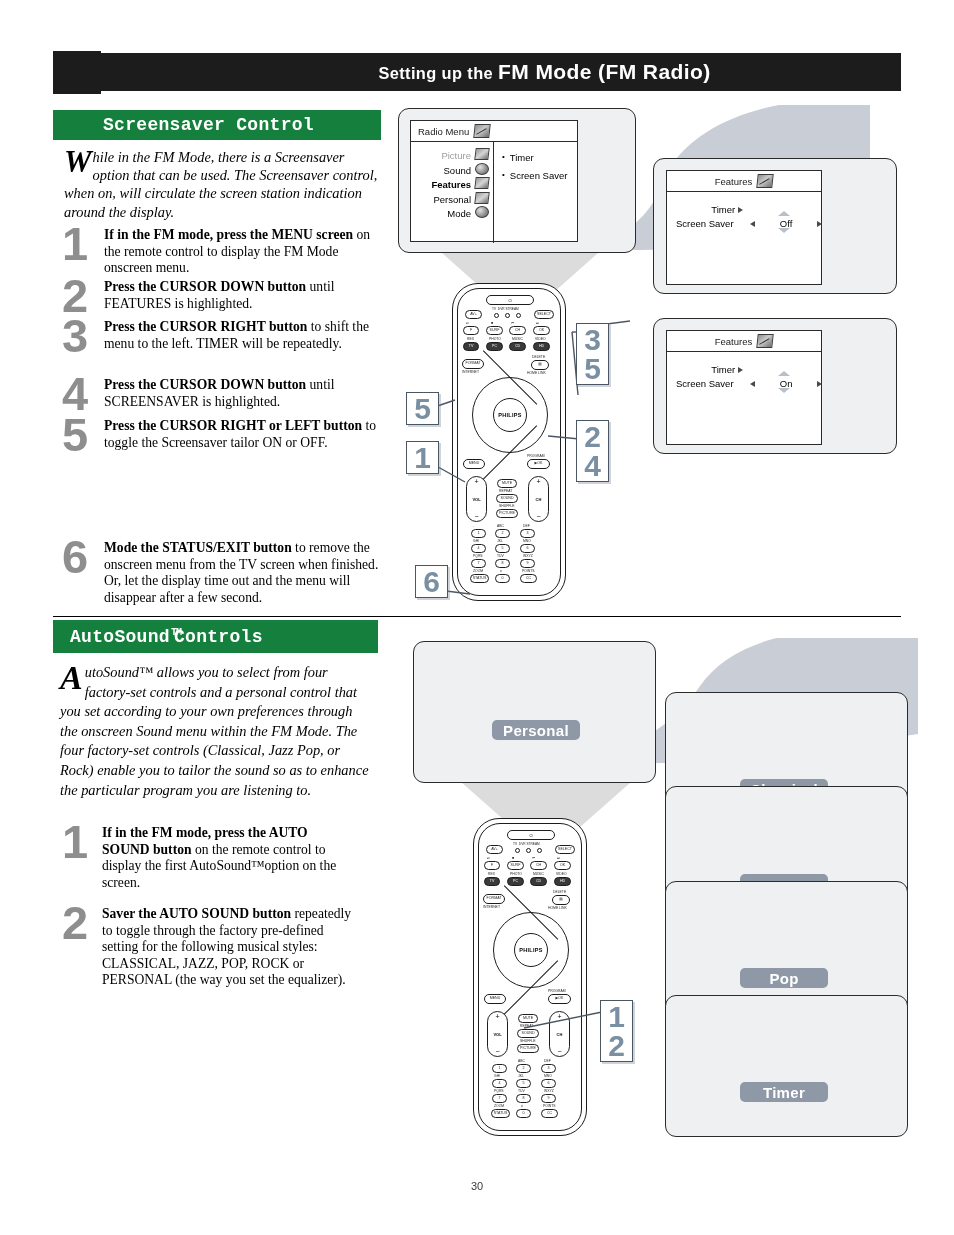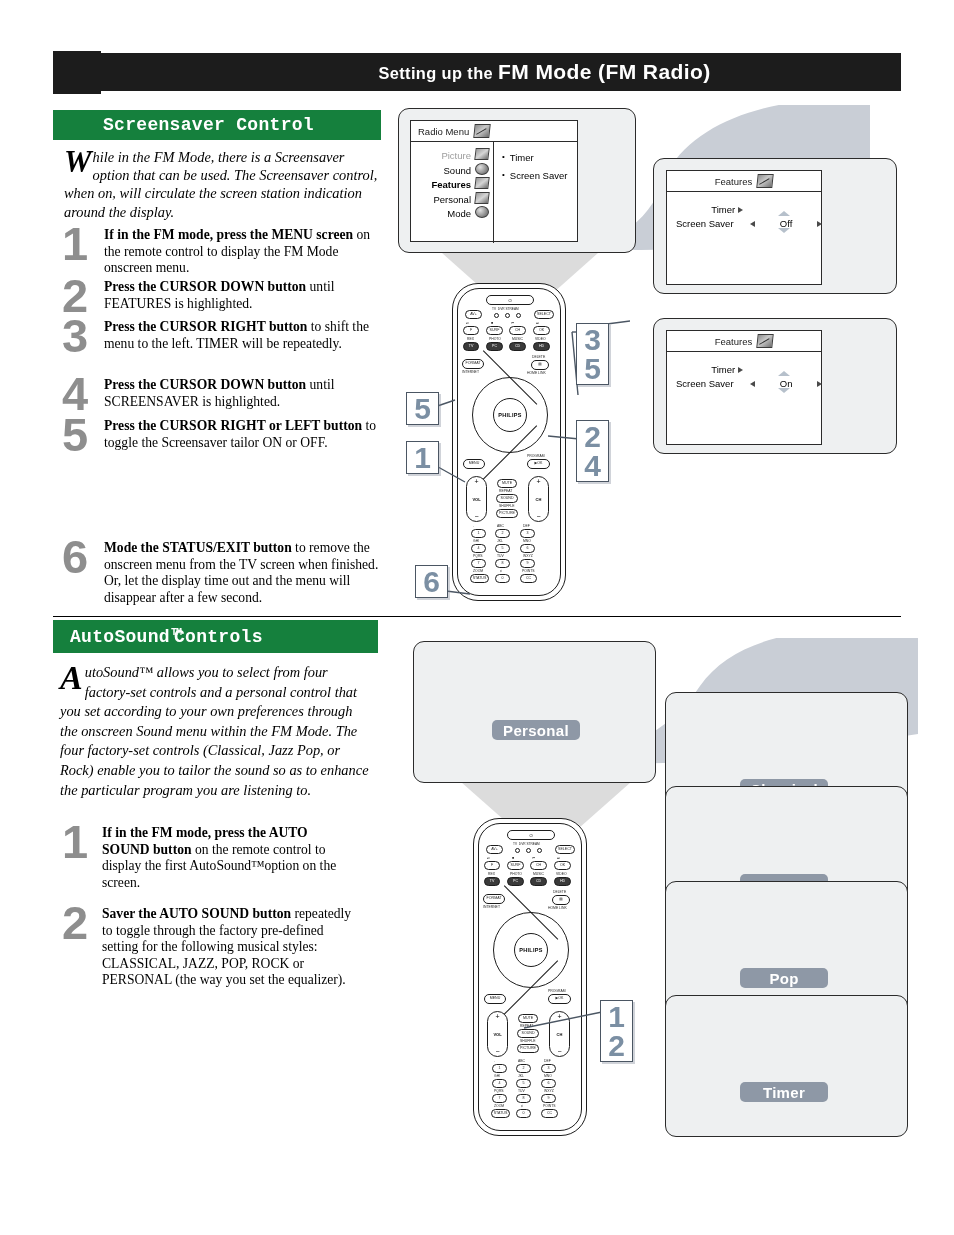--- a/index.html
+++ b/index.html
@@ -822,14 +822,15 @@
   </div>
 
   <svg style="position:absolute; left:520px; top:1000px; pointer-events:none;" width="110" height="70" aria-hidden="true">
     <line x1="4" y1="28" x2="82" y2="12" stroke="#4b5663" stroke-width="1.4"></line>
   </svg>
   <div class="callout" style="left:600px; top:1000px; width:33px; height:62px;">
     <span>1</span>
     <span>2</span>
   </div>
 
+  <div id="page-number">30</div>
 
 </div>
 
 </body></html>

